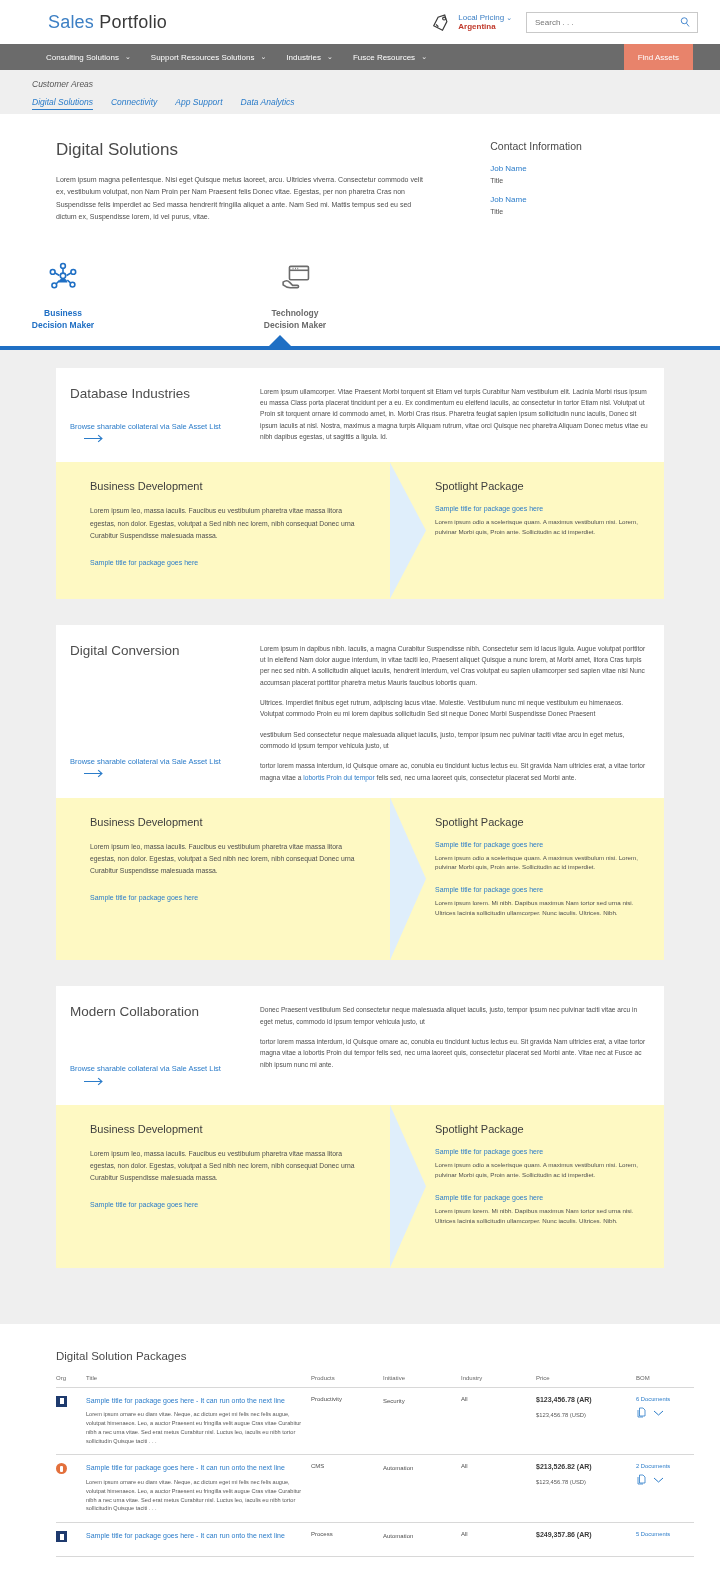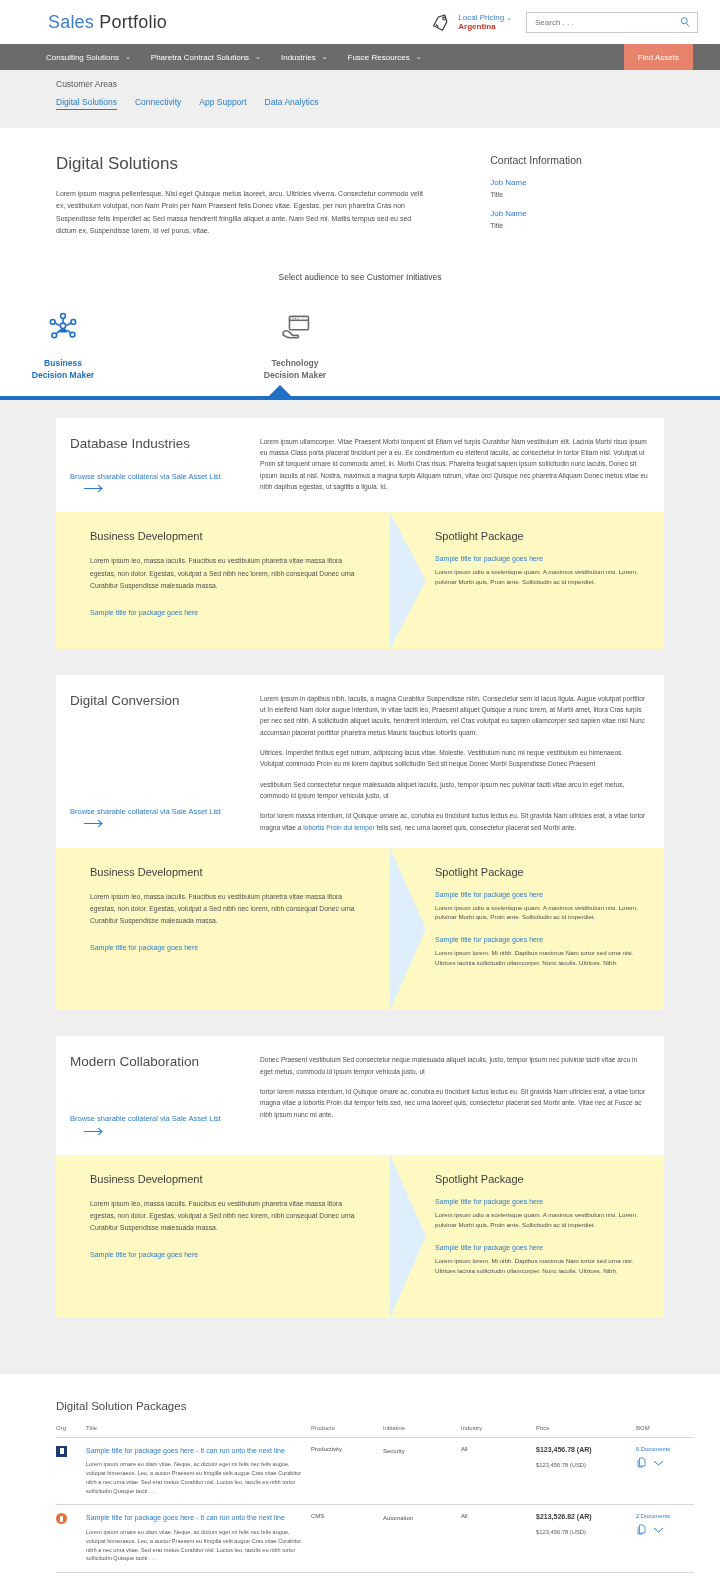--- a/index.html
+++ b/index.html
@@ -101,22 +101,23 @@
     align-items: center;
     padding: 0 14px;
     cursor: pointer;
     margin-right: 27px;
     white-space: nowrap;
   }
 
   
   .subnav {
     background: #efefef;
-    padding: 9px 0 0 56px;
-    height: 58px;
+    padding: 9px 0 0 32px;
+    height: 44px;
+    font-style: italic;
   }
   .subnav-title {
     font-size: 8.5px;
     color: #565656;
     margin-bottom: 8px;
   }
   .subtabs { display: flex; gap: 18px; }
   .subtab {
     font-size: 8.5px;
     color: #2b7cc9;
@@ -432,21 +433,21 @@
   </div>
 </div>
 
 <div class="navbar">
   <div class="nav-items">
     <div class="nav-item">
       <span>Consulting Solutions</span>
       <span class="chev">⌄</span>
     </div>
     <div class="nav-item">
-      <span>Pharetra Contract Solutions</span>
+      <span>Support Resources Solutions</span>
       <span class="chev">⌄</span>
     </div>
     <div class="nav-item">
       <span>Industries</span>
       <span class="chev">⌄</span>
     </div>
     <div class="nav-item">
       <span>Fusce Resources</span>
       <span class="chev">⌄</span>
     </div>
@@ -477,21 +478,20 @@
       <div class="contact-role">Title</div>
     </div>
     <div class="contact-entry">
       <div class="contact-name">Job Name</div>
       <div class="contact-role">Title</div>
     </div>
   </div>
 </div>
 
 <div class="audience">
-  <div class="audience-prompt">Select audience to see Customer Initiatives</div>
   <div class="audience-row">
 
     <div class="audience-item active">
       <div class="audience-ico">
         <svg width="38" height="38" viewBox="0 0 48 48" fill="none" stroke="#1f6fc4" stroke-width="2">
           <circle cx="24" cy="20" r="3.4"></circle>
           <path d="M18.5 28.5c0-3 2.5-5 5.5-5s5.5 2 5.5 5z" fill="#1f6fc4" stroke="none"></path>
           <circle cx="24" cy="7.5" r="3"></circle>
           <circle cx="11" cy="15" r="3"></circle>
           <circle cx="37" cy="15" r="3"></circle>

